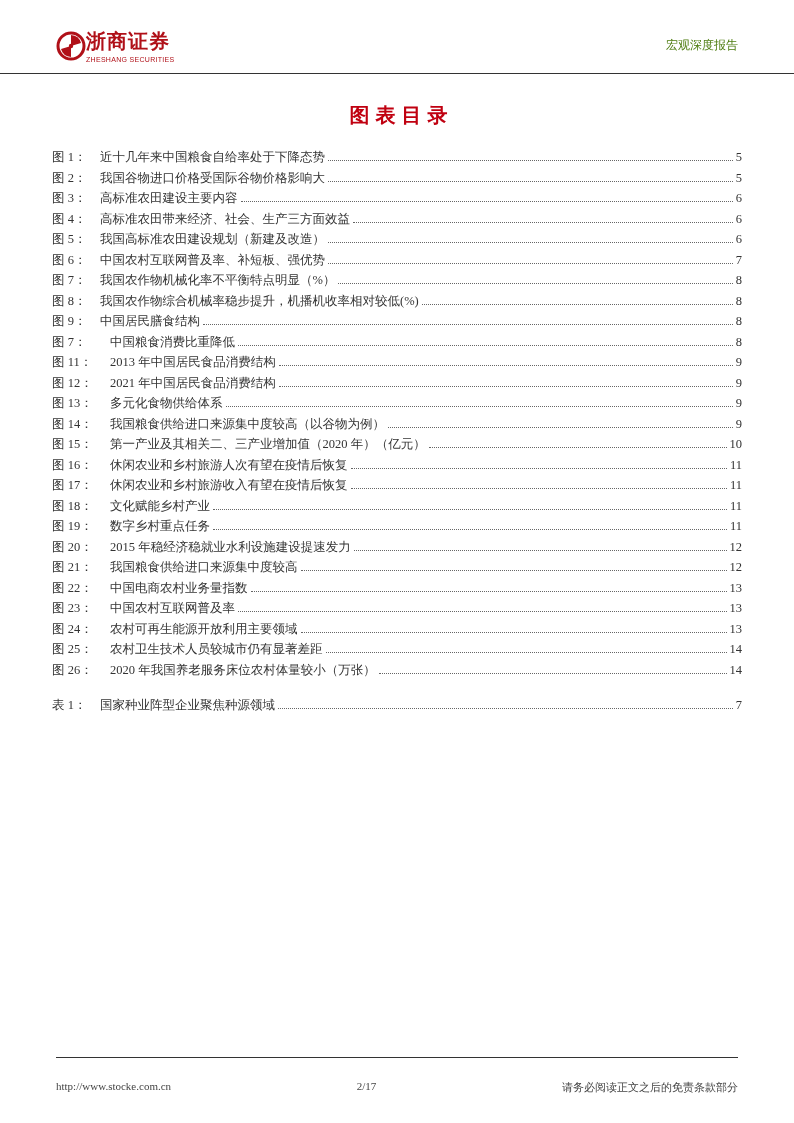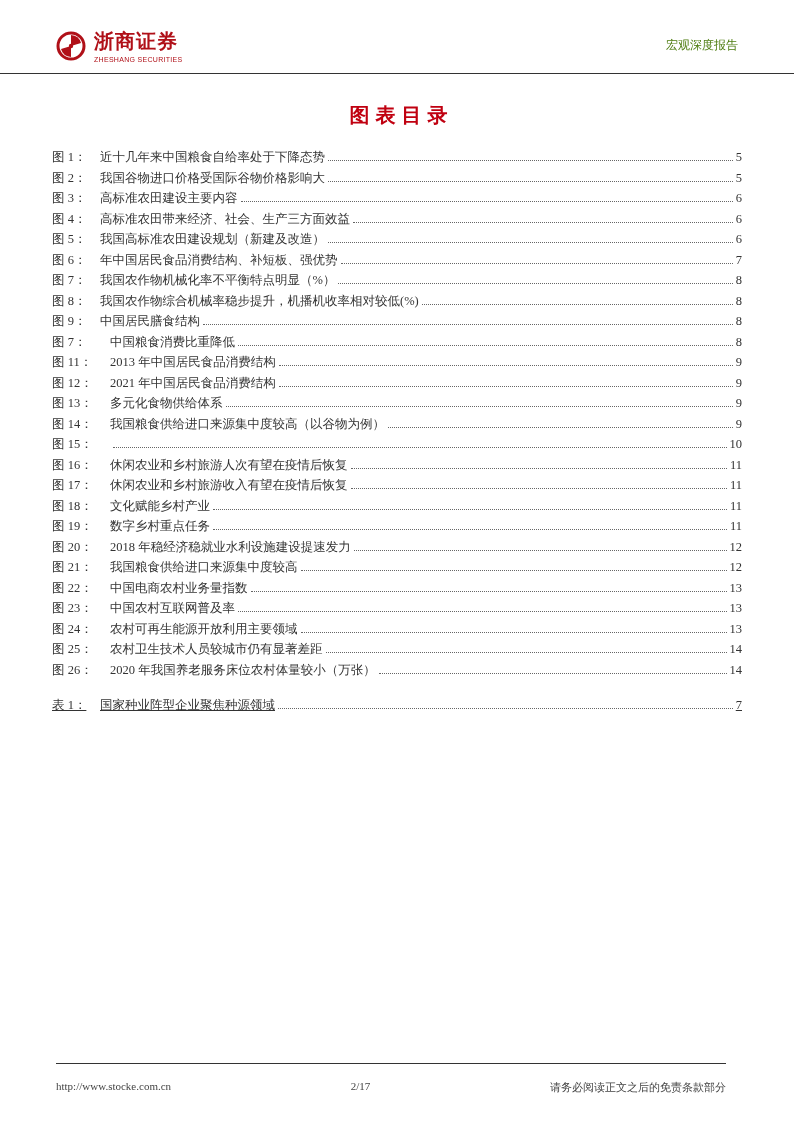--- a/index.html
+++ b/index.html
@@ -21,21 +21,21 @@
     }
     .header-inner {
       display: flex;
       justify-content: space-between;
       align-items: center;
       width: 100%;
     }
     .logo-wrap {
       display: flex;
       align-items: center;
-      gap: 8px;
+      gap: 0;
     }
     .logo-icon svg { display: block; }
     .logo-text-cn {
       font-size: 20px;
       font-weight: bold;
       color: #b01018;
       font-family: "SimHei", "Microsoft YaHei", sans-serif;
       letter-spacing: 1px;
     }
     .logo-text-en {
@@ -85,28 +85,28 @@
       flex: 1;
       border-bottom: 1px dotted #666;
       margin: 0 3px 3px 3px;
       min-width: 10px;
     }
     .toc-page {
       white-space: nowrap;
       flex-shrink: 0;
       font-family: "Times New Roman", serif;
     }
-    .table-section { margin-top: 22px; text-decoration: underline; }
+    .table-section { margin-top: 22px; }
     .footer {
       position: absolute;
       bottom: 28px;
       left: 56px;
-      right: 68px;
+      right: 56px;
       border-top: 1px solid #333;
-      padding-top: 16px;
+      padding-top: 22px;
       display: flex;
       justify-content: space-between;
       font-size: 11px;
       color: #444;
       font-family: "SimSun", serif;
     }
     .footer-url { font-family: "Times New Roman", serif; }
   </style>
 </head>
 <body>
@@ -159,21 +159,21 @@
       <span class="toc-page">6</span>
     </div>
     <div class="toc-row">
       <span class="toc-label">图 5：</span>
       <span class="toc-text">我国高标准农田建设规划（新建及改造）</span>
       <span class="toc-dots"></span>
       <span class="toc-page">6</span>
     </div>
     <div class="toc-row">
       <span class="toc-label">图 6：</span>
-      <span class="toc-text">年中国居民食品消费结构、补短板、强优势</span>
+      <span class="toc-text">中国农村互联网普及率、补短板、强优势</span>
       <span class="toc-dots"></span>
       <span class="toc-page">7</span>
     </div>
     <div class="toc-row">
       <span class="toc-label">图 7：</span>
       <span class="toc-text">我国农作物机械化率不平衡特点明显（%）</span>
       <span class="toc-dots"></span>
       <span class="toc-page">8</span>
     </div>
     <div class="toc-row">
@@ -219,20 +219,21 @@
     <div class="toc-row">
       <span class="toc-label">图 14：</span>
       <span class="toc-indent"></span>
       <span class="toc-text">我国粮食供给进口来源集中度较高（以谷物为例）</span>
       <span class="toc-dots"></span>
       <span class="toc-page">9</span>
     </div>
     <div class="toc-row">
       <span class="toc-label">图 15：</span>
       <span class="toc-indent"></span>
+      <span class="toc-text">第一产业及其相关二、三产业增加值（2020 年）（亿元）</span>
       <span class="toc-dots"></span>
       <span class="toc-page">10</span>
     </div>
     <div class="toc-row">
       <span class="toc-label">图 16：</span>
       <span class="toc-indent"></span>
       <span class="toc-text">休闲农业和乡村旅游人次有望在疫情后恢复</span>
       <span class="toc-dots"></span>
       <span class="toc-page">11</span>
     </div>
@@ -253,21 +254,21 @@
     <div class="toc-row">
       <span class="toc-label">图 19：</span>
       <span class="toc-indent"></span>
       <span class="toc-text">数字乡村重点任务</span>
       <span class="toc-dots"></span>
       <span class="toc-page">11</span>
     </div>
     <div class="toc-row">
       <span class="toc-label">图 20：</span>
       <span class="toc-indent"></span>
-      <span class="toc-text">2018 年稳经济稳就业水利设施建设提速发力</span>
+      <span class="toc-text">2015 年稳经济稳就业水利设施建设提速发力</span>
       <span class="toc-dots"></span>
       <span class="toc-page">12</span>
     </div>
     <div class="toc-row">
       <span class="toc-label">图 21：</span>
       <span class="toc-indent"></span>
       <span class="toc-text">我国粮食供给进口来源集中度较高</span>
       <span class="toc-dots"></span>
       <span class="toc-page">12</span>
     </div>

